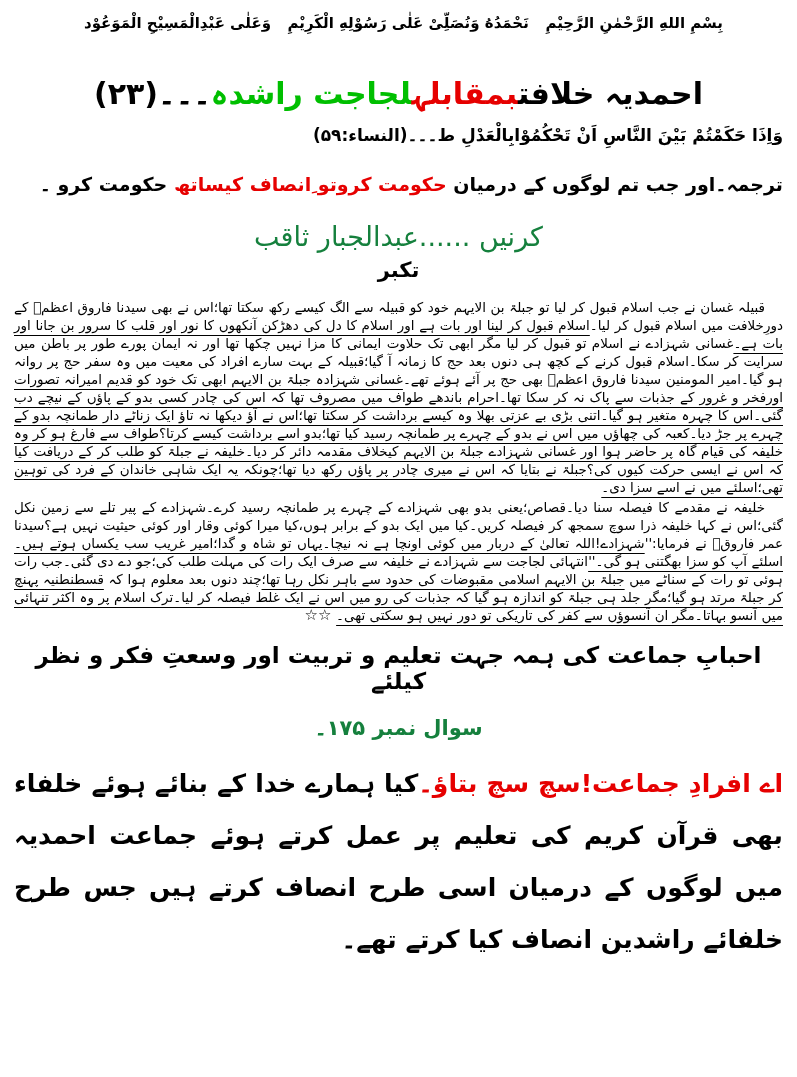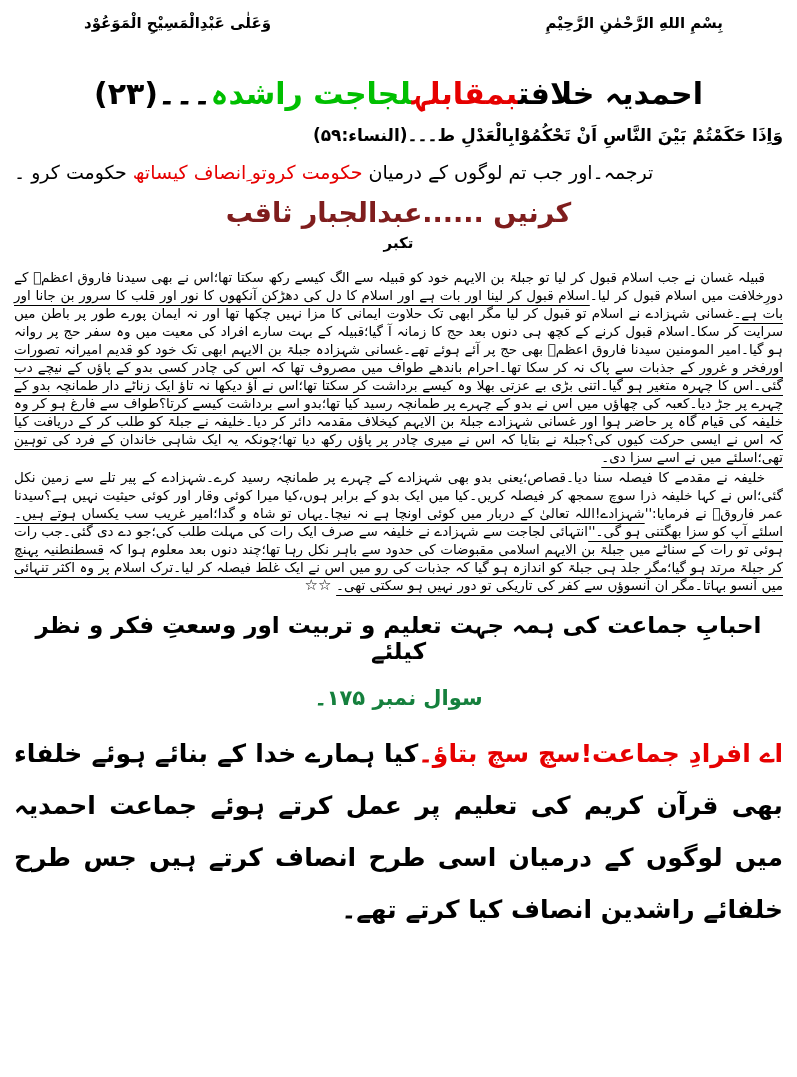--- a/index.html
+++ b/index.html
@@ -21,29 +21,29 @@
   .title{
     text-align:center;margin-top:44px;font-size:30px;font-weight:bold;
     letter-spacing:0;
   }
   .title .t-red{color:#e60000;}
   .title .t-green{color:#00bf00;}
 
   
   .farman-head{text-align:center;margin-top:42px;font-size:20px;font-weight:bold;}
   .verse{text-align:right;margin-top:14px;font-size:17px;font-weight:bold;}
-  .translation{text-align:left;margin-top:16px;font-size:19px;font-weight:normal;}
+  .translation{text-align:right;margin-top:28px;font-size:19px;font-weight:bold;}
   .translation .red{color:#e60000;}
 
   
   .byline{
-    text-align:center;margin-top:14px;font-size:27px;font-weight:bold;
-    color:#7f1d1d;
+    text-align:center;margin-top:26px;font-size:27px;font-weight:normal;
+    color:#15803d;
   }
-  .topic{text-align:center;margin-top:6px;font-size:15px;font-weight:bold;}
+  .topic{text-align:center;margin-top:6px;font-size:21px;font-weight:bold;}
 
   
   .bodytext{
     margin-top:16px;font-size:13.5px;line-height:18px;text-align:justify;
     text-justify:inter-word;
   }
   .bodytext p{margin:0 0 2px 0;text-indent:18px;}
   .bodytext .u{text-decoration:underline;text-underline-offset:5px;}
   .stars{font-size:15px;letter-spacing:2px;}
 
@@ -60,20 +60,21 @@
   }
   .question .red{color:#e60000;}
 </style>
 </head>
 <body>
 
 <div class="page">
 
   <div class="bismillah">
     <span>بِسْمِ اللهِ الرَّحْمٰنِ الرَّحِيْمِ</span>
+    <span>نَحْمَدُهُ وَنُصَلِّىْ عَلٰى رَسُوْلِهِ الْكَرِيْمِ</span>
     <span>وَعَلٰى عَبْدِالْمَسِيْحِ الْمَوَعُوْد</span>
   </div>
 
   <div class="title"><span>احمدیہ خلافت</span><span class="t-red">بمقابلہ</span><span class="t-green">لجاجت راشدہ</span><span>۔۔۔(۲۳)</span></div>
 
   <div class="verse">وَاِذَا حَكَمْتُمْ بَيْنَ النَّاسِ اَنْ تَحْكُمُوْابِالْعَدْلِ ط۔۔۔(النساء:۵۹)</div>
   <div class="translation"><span>ترجمہ۔اور جب تم لوگوں کے درمیان </span><span class="red">حکومت کروتو ِانصاف کیساتھ</span><span> حکومت کرو ۔</span></div>
 
   <div class="byline">کرنیں ......عبدالجبار ثاقب</div>
   <div class="topic">تکبر</div>

